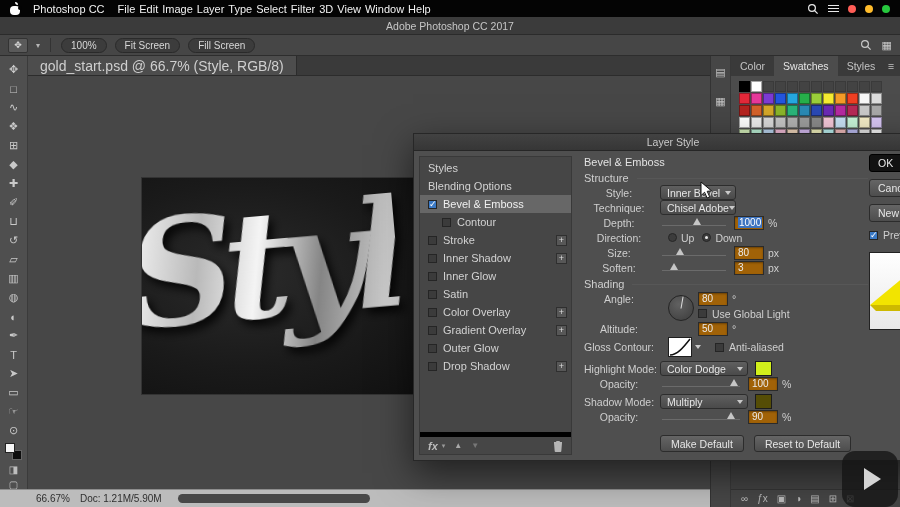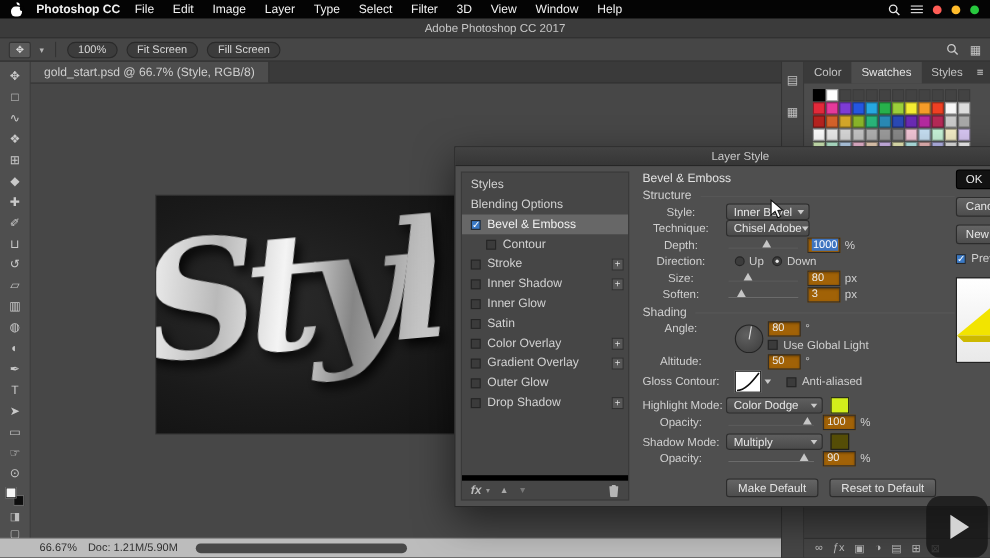--- a/index.html
+++ b/index.html
@@ -1,23 +1,23 @@
 <!DOCTYPE html>
 <html><head>
 <meta charset="utf-8">
 <style>
 *{margin:0;padding:0;box-sizing:border-box}
 html,body{width:900px;height:507px;overflow:hidden;background:#222}
 .screen{position:relative;width:900px;height:507px;overflow:hidden;background:#474747;font-family:"Liberation Sans",sans-serif}
 
 
 .menubar{position:absolute;top:0;left:0;width:100%;height:17px;background:#040404;display:flex;align-items:center;gap:13px;padding:0 10px;color:#f2f2f2;font-size:11px;z-index:30}
-.menu-items{display:flex;gap:17px}
+.menu-items{display:flex;gap:4px}
 .menu-item{white-space:nowrap}
-.app-name{font-weight:bold}
+.app-name{font-weight:normal}
 .menu-right{margin-left:auto;display:flex;align-items:center;gap:9px}
 .dot{width:8px;height:8px;border-radius:50%;flex:none}
 .dot.r{background:#ff5d56}.dot.y{background:#ffbc2b}.dot.g{background:#27c83e}
 .hamb{display:flex;flex-direction:column;gap:2px}
 .hamb i{display:block;width:11px;height:1px;background:#e8e8e8}
 .apple{position:relative;width:10px;height:13px;flex:none}
 .apple .body{position:absolute;bottom:0;left:0;width:10px;height:9px;background:#fff;border-radius:4px 4px 4px 4px}
 .apple .bite{position:absolute;right:-2px;top:4px;width:4px;height:4px;background:#040404;border-radius:50%}
 .apple .leaf{position:absolute;top:0;left:5px;width:3px;height:3px;background:#fff;border-radius:0 100% 0 100%}
 
@@ -37,21 +37,21 @@
 .toolbox{width:28px;background:#4f4f4f;border-right:1px solid #3b3b3b;display:flex;flex-direction:column;align-items:center;padding-top:4px;flex:none}
 .tools-list{display:flex;flex-direction:column;align-items:center}
 .tool{width:22px;height:19px;display:flex;align-items:center;justify-content:center;color:#c9c9c9;font-size:11px}
 .fgbg{position:relative;width:17px;height:17px;margin:3px 0 2px}
 .fg{position:absolute;top:0;left:0;width:10px;height:10px;background:#f5f5f5;border:1px solid #222;z-index:2}
 .bgc{position:absolute;bottom:0;right:0;width:10px;height:10px;background:#0d0d0d;border:1px solid #666}
 .tool-extra{width:22px;height:15px;display:flex;align-items:center;justify-content:center;color:#bdbdbd;font-size:10px}
 
 .doc-col{width:682px;display:flex;flex-direction:column;flex:none}
 .tabbar{height:20px;background:#3a3a3a;border-bottom:1px solid #2c2c2c;display:flex;align-items:stretch}
-.doc-tab{background:#4d4d4d;color:#cfcfcf;font-size:11px;display:flex;align-items:center;padding:0 12px;border-right:1px solid #2c2c2c;white-space:nowrap}
+.doc-tab{background:#4d4d4d;color:#cfcfcf;font-size:14px;display:flex;align-items:center;padding:0 12px;border-right:1px solid #2c2c2c;white-space:nowrap}
 .canvas{flex:1;position:relative;background:#474747;overflow:hidden}
 .artwork{position:absolute;left:114px;top:102px;width:296px;height:216px;overflow:hidden;background:radial-gradient(ellipse at 35% 45%,#2b2b2b 0%,#1a1a1a 55%,#101010 100%);box-shadow:0 0 0 1px #333}
 .art-text{position:absolute;left:-14px;top:2px;font-family:"DejaVu Serif",serif;font-style:italic;font-weight:bold;font-size:148px;letter-spacing:-12px;line-height:1.15;transform:rotate(-5deg);color:#d8d8d8;filter:drop-shadow(4px 6px 5px rgba(0,0,0,.85))}
 @supports ((-webkit-background-clip:text)){
 .art-text{background:linear-gradient(100deg,#fdfdfd 0%,#b9b9b9 28%,#f4f4f4 48%,#858585 70%,#e3e3e3 100%);-webkit-background-clip:text;-webkit-text-fill-color:transparent}
 }
 
 
 .statusbar{position:absolute;left:0;bottom:0;width:710px;height:18px;background:#bcbcbc;border-top:1px solid #8d8d8d;display:flex;align-items:center;font-size:10px;color:#2f2f2f;padding-left:36px;gap:10px;z-index:15}
 .hscroll{width:192px;height:9px;background:#484848;border-radius:5px;margin-left:6px}

